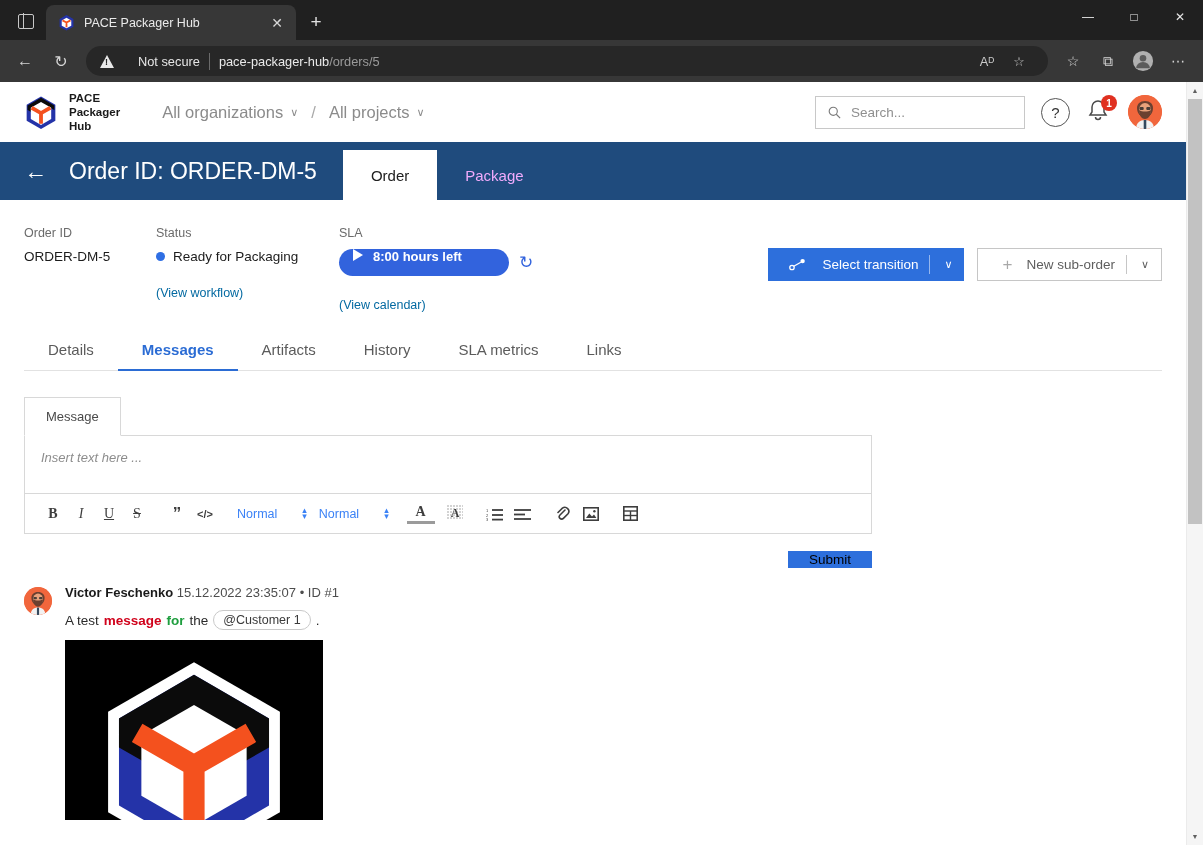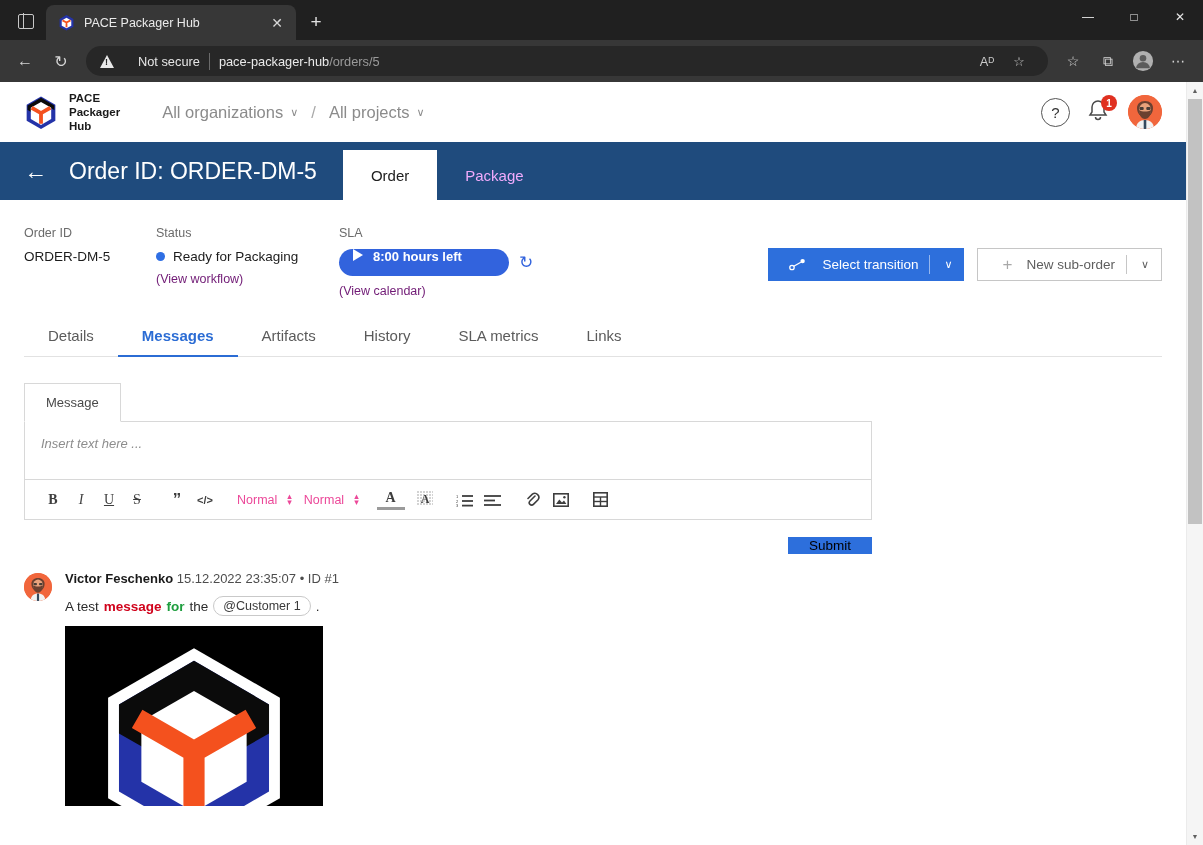--- a/index.html
+++ b/index.html
@@ -122,21 +122,21 @@
   .obtab.active { background: #fff; color: #202020; }
 
   
   .bodywrap { flex: 1; overflow: hidden; padding: 0 24px; position: relative; }
 
   .meta { display: flex; padding-top: 26px; gap: 0; }
   .meta-col { }
   .meta-label { font-size: 12.5px; color: #6b6b6b; margin-bottom: 9px; }
   .meta-val { font-size: 13.5px; color: #1c1c1c; display: flex; align-items: center; gap: 8px; }
   .dot { width: 9px; height: 9px; border-radius: 50%; background: #2f6fe4; flex: 0 0 9px; }
-  .link { color: #701a75; font-size: 12.5px; text-decoration: none; display: inline-block; margin-top: 8px; }
+  .link { color: #0369a1; font-size: 12.5px; text-decoration: none; display: inline-block; margin-top: 22px; }
 
   .sla-pill {
     background: #3263dd; color: #fff; border-radius: 16px; height: 27px; padding: 0 18px 0 12px;
     display: inline-flex; align-items: flex-start; gap: 10px; font-size: 13px; font-weight: bold;
     min-width: 170px;
   }
   .play-tri { width: 0; height: 0; border-top: 6px solid transparent; border-bottom: 6px solid transparent; border-left: 10px solid #fff; margin-left: 2px; }
   .refresh-ico { color: #3263dd; font-size: 17px; margin-left: 10px; }
 
   .actions { margin-left: auto; display: flex; align-items: flex-start; gap: 13px; padding-top: 22px; }
@@ -168,21 +168,21 @@
     border: 1px solid #d8d8d8; border-bottom: 1px solid #fff; margin-bottom: -1px; background: #fff;
   }
   .ed-box { border: 1px solid #d8d8d8; border-top: none; }
   .ed-area { height: 57px; padding: 14px 16px; font-size: 13px; color: #8d8d8d; font-style: italic; }
   .ed-toolbar {
     border-top: 1px solid #d8d8d8; height: 40px; display: flex; align-items: center;
     padding: 0 14px; gap: 0; color: #3e3e3e;
   }
   .tb { width: 28px; height: 28px; display: flex; align-items: center; justify-content: center; font-size: 14px; }
   .tb-gap { width: 12px; }
-  .tb-select { display: flex; align-items: center; gap: 10px; font-size: 12.5px; color: #ec4899; padding: 0 6px; }
+  .tb-select { display: flex; align-items: center; gap: 25px; font-size: 12.5px; color: #3b82f6; padding: 0 6px; }
   .spin { display: flex; flex-direction: column; line-height: .62; font-size: 9px; }
 
   .submitrow { width: 848px; display: flex; justify-content: flex-end; margin-top: 17px; }
   .submit-btn {
     background: #2d6fdc; color: #000000; font-size: 13.5px; padding: 1px 21px; border: none;
   }
 
   
   .msg { margin-top: 17px; display: flex; gap: 13px; }
   .msg-avatar { width: 28px; height: 28px; border-radius: 50%; background: #f1663c; flex: 0 0 28px; position: relative; overflow: hidden; margin-top: 2px; }
@@ -281,20 +281,27 @@
           </div>
         </div>
         <div class="orgsel">
           <span>All organizations</span>
           <span class="chev">∨</span>
           <span class="sep">/</span>
           <span>All projects</span>
           <span class="chev">∨</span>
         </div>
         <div class="hdr-right">
+          <div class="searchbox">
+            <svg width="15" height="15" viewBox="0 0 24 24">
+                <circle cx="10" cy="10" r="6.5" stroke="#7a7a7a" stroke-width="1.8" fill="none"></circle>
+                <line x1="14.8" y1="14.8" x2="21" y2="21" stroke="#7a7a7a" stroke-width="1.8"></line>
+              </svg>
+            <span>Search...</span>
+          </div>
           <div class="help-circle">?</div>
           <div class="bell-wrap">
             <svg width="24" height="26" viewBox="0 0 24 26">
                 <path d="M12 3 a6 6 0 0 1 6 6 v5 l2 3 H4 l2-3 V9 a6 6 0 0 1 6-6z" fill="none" stroke="#4a4a4a" stroke-width="1.5"></path>
                 <path d="M9.5 19 a2.5 2.5 0 0 0 5 0" fill="none" stroke="#4a4a4a" stroke-width="1.5"></path>
               </svg>
             <span class="badge">1</span>
           </div>
           <div class="avatar-hdr">
             <svg width="34" height="34" viewBox="0 0 34 34">

